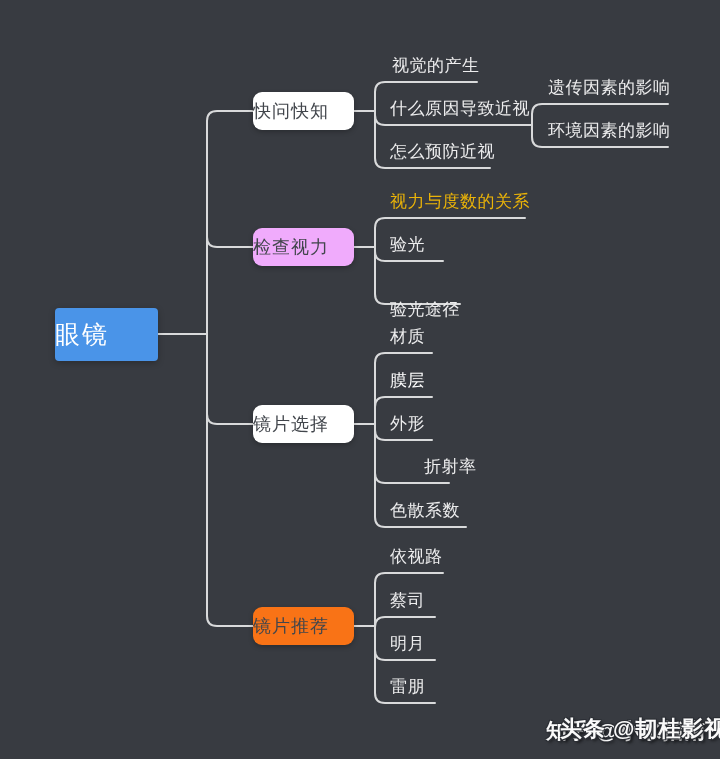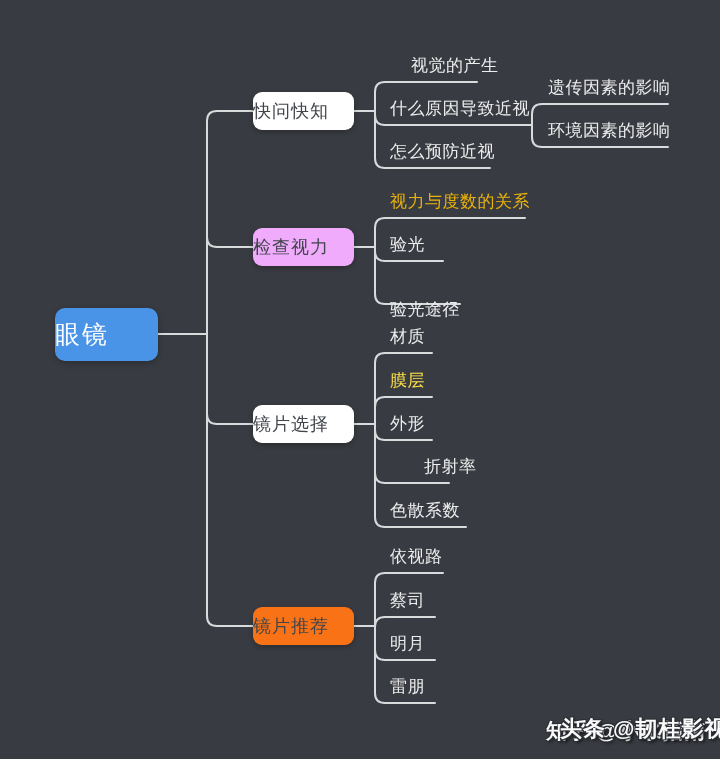--- a/index.html
+++ b/index.html
@@ -10,21 +10,21 @@
   }
   #canvas { position:absolute; inset:0; width:720px; height:759px; }
   svg.links { position:absolute; left:0; top:0; }
   svg.links path { fill:none; stroke:inherit; stroke-width:2; stroke-linecap:round; }
   .node {
     position:absolute; box-sizing:border-box; text-align:left;
     white-space:nowrap; cursor:default;
   }
   .root-node {
     left:55px; top:308px; width:103px; height:53px; line-height:53px;
-    border-radius:10px; font-size:25px; letter-spacing:2px;
+    border-radius:4px; font-size:25px; letter-spacing:2px;
     box-shadow:0 2px 6px rgba(0,0,0,0.25);
   }
   .branch-node {
     width:101px; height:38px; line-height:38px; left:253px;
     border-radius:9px; font-size:18px; letter-spacing:1px;
     box-shadow:0 2px 5px rgba(0,0,0,0.25);
   }
   .leaf-label {
     position:absolute; font-size:17px; line-height:20px;
     letter-spacing:0.5px; white-space:nowrap; cursor:default;
@@ -72,33 +72,33 @@
              M385,573 H443 M385,617 H435 M385,660 H435 M385,703 H435"></path>
   </svg>
 
   <div class="node root-node" style="background-color: rgb(74, 148, 232); color: rgb(255, 255, 255);">眼镜</div>
 
   <div class="node branch-node" style="top: 92px; background-color: rgb(255, 255, 255); color: rgb(66, 70, 76);">快问快知</div>
   <div class="node branch-node" style="top: 228px; background-color: #f0abfc; color: rgb(66, 70, 76);">检查视力</div>
   <div class="node branch-node" style="top: 405px; background-color: rgb(255, 255, 255); color: rgb(66, 70, 76);">镜片选择</div>
   <div class="node branch-node" style="top: 607px; background-color: #f97316; color: rgb(66, 70, 76);">镜片推荐</div>
 
-  <div class="leaf-label" style="left: 411px; top: 56px; color: rgb(237, 237, 238);">视觉的产生</div>
+  <div class="leaf-label" style="left: 392px; top: 56px; color: rgb(237, 237, 238);">视觉的产生</div>
   <div class="leaf-label" style="left: 390px; top: 99px; color: rgb(237, 237, 238);">什么原因导致近视</div>
   <div class="leaf-label" style="left: 390px; top: 142px; color: rgb(237, 237, 238);">怎么预防近视</div>
 
   <div class="leaf-label" style="left: 548px; top: 78px; color: rgb(237, 237, 238);">遗传因素的影响</div>
   <div class="leaf-label" style="left: 548px; top: 121px; color: rgb(237, 237, 238);">环境因素的影响</div>
 
   <div class="leaf-label" style="left: 390px; top: 192px; color: #eab308;">视力与度数的关系</div>
   <div class="leaf-label" style="left: 390px; top: 235px; color: rgb(237, 237, 238);">验光</div>
   <div class="leaf-label" style="left: 390px; top: 278px; color: rgb(237, 237, 238); margin-top: 22px;">验光途径</div>
 
   <div class="leaf-label" style="left: 390px; top: 327px; color: rgb(237, 237, 238);">材质</div>
-  <div class="leaf-label" style="left: 390px; top: 371px; color: #fde047; text-align: center;">膜层</div>
+  <div class="leaf-label" style="left: 390px; top: 371px; color: #ffffff; text-align: center;">膜层</div>
   <div class="leaf-label" style="left: 390px; top: 414px; color: rgb(237, 237, 238);">外形</div>
   <div class="leaf-label" style="left: 390px; top: 457px; color: rgb(237, 237, 238); margin-left: 34px;">折射率</div>
   <div class="leaf-label" style="left: 390px; top: 501px; color: rgb(237, 237, 238);">色散系数</div>
 
   <div class="leaf-label" style="left: 390px; top: 547px; color: rgb(237, 237, 238);">依视路</div>
   <div class="leaf-label" style="left: 390px; top: 591px; color: rgb(237, 237, 238);">蔡司</div>
   <div class="leaf-label" style="left: 390px; top: 634px; color: rgb(237, 237, 238);">明月</div>
   <div class="leaf-label" style="left: 390px; top: 677px; color: rgb(237, 237, 238);">雷朋</div>
 
   <div class="watermark wm-1">知乎 @小水指南</div>

